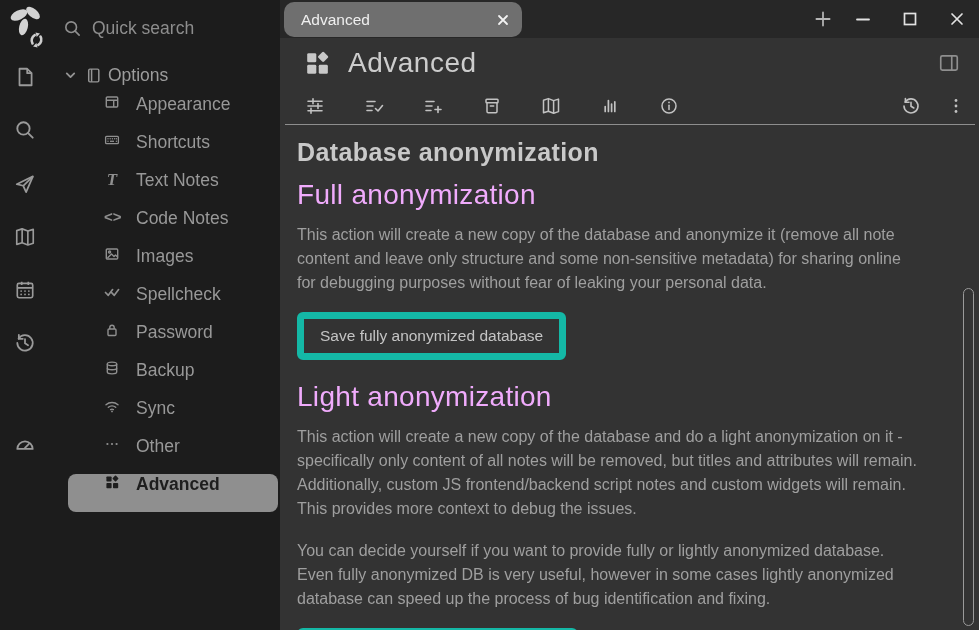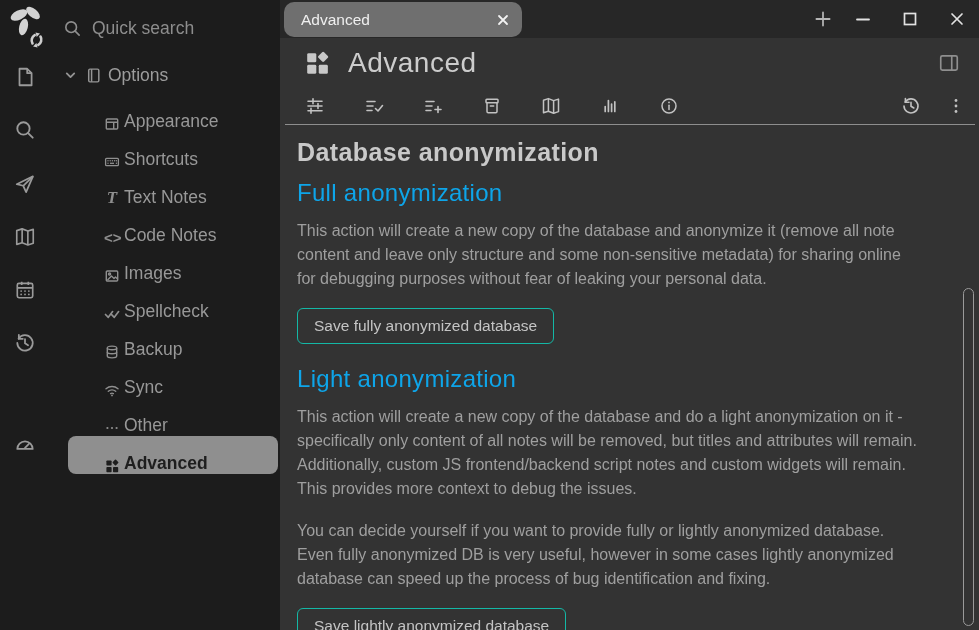--- a/index.html
+++ b/index.html
@@ -17,21 +17,21 @@
   .quick-search { height:56px; display:flex; align-items:center; padding-left:10px; gap:10px; }
   .quick-search svg { color:#8f8f8f; flex:0 0 auto; }
   .quick-search input { background:transparent; border:none; outline:none; color:#bdbdbd;
       font-size:17.5px; font-family:inherit; width:150px; }
   .quick-search input::placeholder { color:#8d8d8d; }
 
   .tree-root-row { height:38px; display:flex; align-items:center; padding-left:9px; gap:6px;
       color:#9c9c9c; font-size:17.5px; }
   .tree-root-row svg { color:#949494; }
 
-  .tree-item { height:38px; display:flex; align-items:flex-end; padding-left:51px; gap:4px;
+  .tree-item { height:38px; display:flex; align-items:flex-start; padding-left:51px; gap:16px;
       color:#989898; font-size:17.5px; }
   .tree-item svg, .tree-item .glyph { color:#8f8f8f; }
   .glyph { font-size:15px; font-weight:bold; width:16px; text-align:center; }
   .glyph-italic { font-style:italic; font-family:"Liberation Serif", serif; font-size:17px; }
   .tree-item.selected { background:#8f8f8f; border-radius:8px; margin-left:15px; margin-right:2px;
       padding-left:36px; color:#1e1e1e; font-weight:bold; }
   .tree-item.selected svg { color:#1e1e1e; }
 
   
   .main-pane { position:absolute; left:280px; top:0; width:699px; height:630px; background:#333333; }
@@ -50,24 +50,24 @@
   .panel-toggle { color:#8f8f8f; margin-right:19px; }
 
   .ribbon { height:36px; display:flex; align-items:center; padding-left:25px; }
   .ribbon-left { display:flex; gap:39px; flex:1; }
   .ribbon-right { display:flex; gap:25px; margin-right:13px; }
   .ribbon-icon { width:20px; height:20px; color:#c2c2c2; }
   .ribbon-divider { border-bottom:1px solid #8e8e8e; margin:0 4px 0 5px; }
 
   .content { padding:13px 60px 0 17px; }
   .content h1 { color:#c9c9c9; font-size:25px; font-weight:700; letter-spacing:0.4px; margin:0 0 12px; }
-  .content h2 { color:#0ea5e9; font-size:24px; font-weight:400; letter-spacing:0.3px; margin:8px 0 10px; }
+  .content h2 { color:#f0abfc; font-size:28px; font-weight:400; letter-spacing:0.3px; margin:8px 0 10px; }
   .content p { color:#9f9f9f; font-size:16px; line-height:24px; max-width:668px; margin:12px 0 14px; }
   .content p + p { margin-top:18px; }
-  .btn { display:inline-block; background:transparent; border:1px solid #14b8a6; border-radius:6px;
+  .btn { display:inline-block; background:transparent; border:7px solid #14b8a6; border-radius:6px;
       color:#c4c4c4; font-size:15.5px; font-family:inherit; padding:8px 16px; margin:3px 0 11px; cursor:pointer; }
   .section-light h2 { margin-top:10px; }
 
   .scroll-thumb { position:absolute; right:5px; top:288px; width:11px; height:338px;
       border:1px solid #9a9a9a; border-radius:6px; }
 </style>
 </head>
 <body>
 
 <div class="app">
@@ -194,20 +194,27 @@
       </div>
 
       <div class="tree-item">
         <svg width="16" height="16" viewBox="0 0 16 16" fill="none" stroke="currentColor" stroke-width="1.7" stroke-linecap="round" stroke-linejoin="round">
           <path d="M1.5 8.5 L4.3 11.3 L8.6 5.6"></path>
             <path d="M7.6 8.7 L10.3 11.3 L14.6 5.6"></path>
         </svg>
         <span>Spellcheck</span>
       </div>
 
+      <div class="tree-item">
+        <svg width="16" height="16" viewBox="0 0 16 16" fill="none" stroke="currentColor" stroke-width="1.4">
+          <rect x="4" y="7" width="8" height="6.5" rx="1"></rect>
+            <path d="M5.8 7 V5.4 a2.2 2.2 0 0 1 4.4 0 V7"></path>
+        </svg>
+        <span>Password</span>
+      </div>
 
 
       <div class="tree-item">
         <svg width="16" height="16" viewBox="0 0 16 16" fill="none" stroke="currentColor" stroke-width="1.4">
           <ellipse cx="8" cy="3.9" rx="4.7" ry="1.8"></ellipse>
           <path d="M3.3 3.9 V12.1 a4.7 1.8 0 0 0 9.4 0 V3.9"></path>
           <path d="M3.3 8 a4.7 1.8 0 0 0 9.4 0"></path>
         </svg>
         <span>Backup</span>
       </div>

